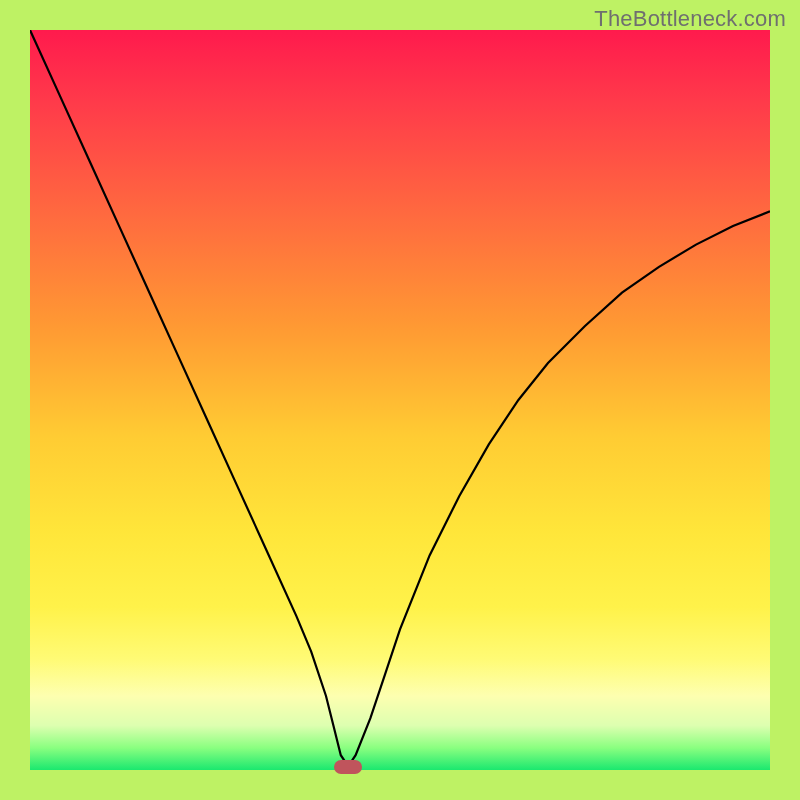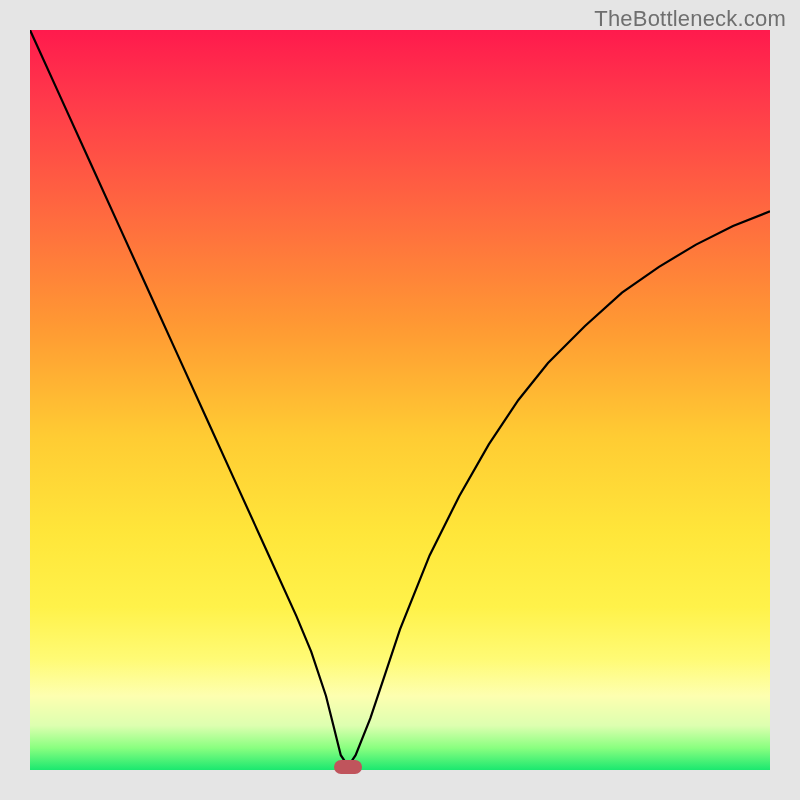--- a/index.html
+++ b/index.html
@@ -8,21 +8,21 @@
     width: 800px;
     height: 800px;
     background: #000;
     overflow: hidden;
     font-family: Arial, Helvetica, sans-serif;
   }
   .stage {
     position: relative;
     width: 800px;
     height: 800px;
-    background: #e5e5e5;
+    background: #bef264;
   }
   .plot-area {
     position: absolute;
     left: 30px;
     top: 30px;
     width: 740px;
     height: 740px;
     background: linear-gradient(
       to bottom,
       #ff1a4d 0%,

